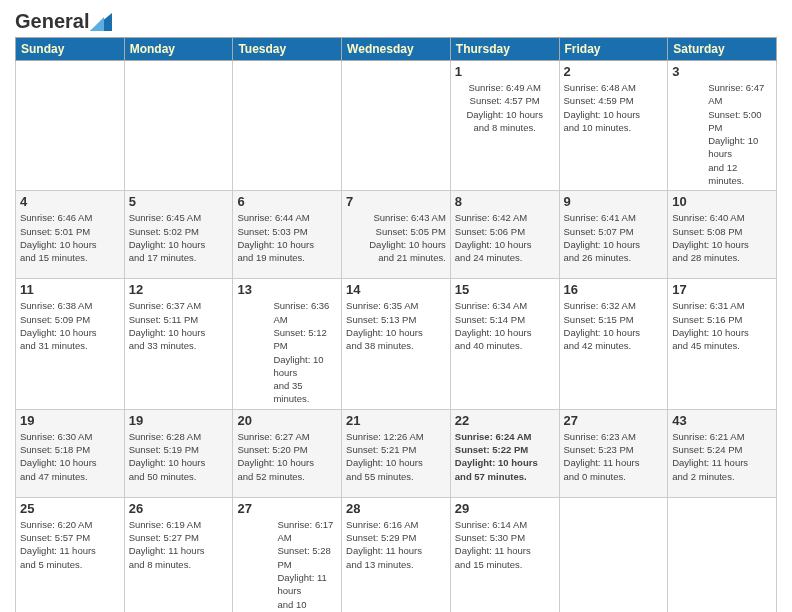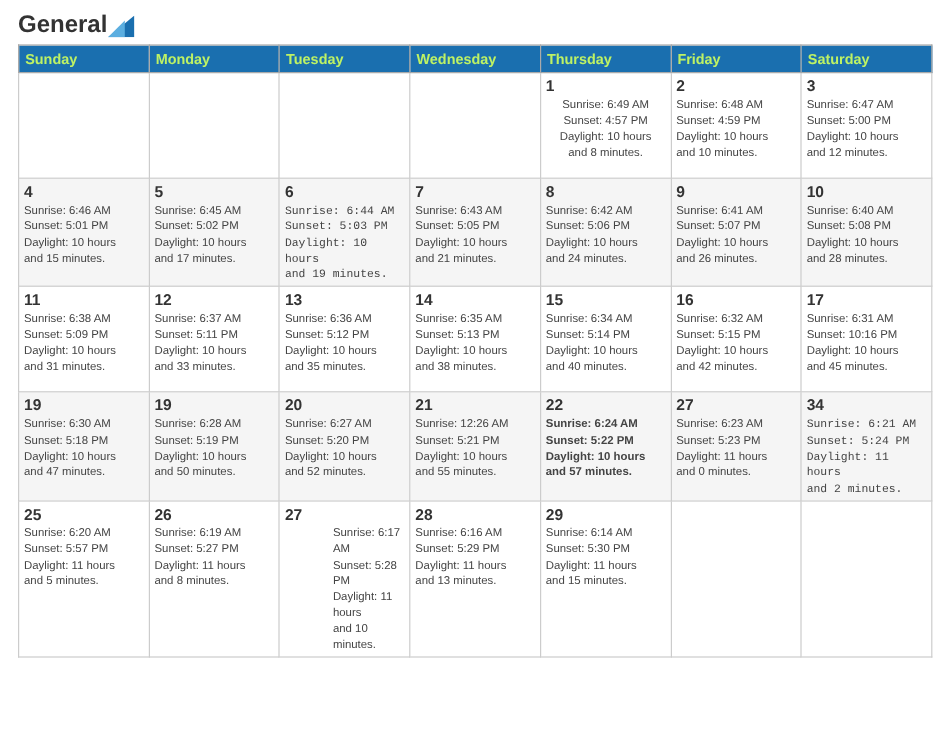--- a/index.html
+++ b/index.html
@@ -38,21 +38,21 @@
       font-size: 14px;
       color: #555;
     }
     .calendar {
       width: 100%;
       border-collapse: collapse;
       table-layout: fixed;
     }
     .calendar th {
       background-color: #1a6faf;
-      color: #bef264;
+      color: #fef9c3;
       text-align: left;
       padding: 4px 5px;
       font-size: 12px;
       border: 1px solid #aaa;
     }
     .calendar td {
       border: 1px solid #ccc;
       vertical-align: top;
       padding: 3px 4px;
       font-size: 10px;
@@ -132,21 +132,21 @@
           </td>
           <td>
             <div class="day-number">2</div>
             <div class="day-info" style="white-space: pre-line;">Sunrise: 6:48 AM
 Sunset: 4:59 PM
 Daylight: 10 hours
 and 10 minutes.</div>
           </td>
           <td>
             <div class="day-number">3</div>
-            <div class="day-info" style="white-space: pre-line;">Sunrise: 6:47 AM
+            <div class="day-info" style="white-space: pre-line; margin-left: 36px;">Sunrise: 6:47 AM
 Sunset: 5:00 PM
 Daylight: 10 hours
 and 12 minutes.</div>
           </td>
         </tr>
         <tr>
           <td>
             <div class="day-number">4</div>
             <div class="day-info" style="white-space: pre-line;">Sunrise: 6:46 AM
 Sunset: 5:01 PM
@@ -155,28 +155,28 @@
           </td>
           <td>
             <div class="day-number">5</div>
             <div class="day-info" style="white-space: pre-line;">Sunrise: 6:45 AM
 Sunset: 5:02 PM
 Daylight: 10 hours
 and 17 minutes.</div>
           </td>
           <td>
             <div class="day-number">6</div>
-            <div class="day-info" style="white-space: pre-line; font-family: Liberation Mono, monospace;">Sunrise: 6:44 AM
+            <div class="day-info" style="white-space: pre-line;">Sunrise: 6:44 AM
 Sunset: 5:03 PM
 Daylight: 10 hours
 and 19 minutes.</div>
           </td>
           <td>
             <div class="day-number">7</div>
-            <div class="day-info" style="white-space: pre-line;">Sunrise: 6:43 AM
+            <div class="day-info" style="white-space: pre-line; text-align: right;">Sunrise: 6:43 AM
 Sunset: 5:05 PM
 Daylight: 10 hours
 and 21 minutes.</div>
           </td>
           <td>
             <div class="day-number">8</div>
             <div class="day-info" style="white-space: pre-line;">Sunrise: 6:42 AM
 Sunset: 5:06 PM
 Daylight: 10 hours
 and 24 minutes.</div>
@@ -206,21 +206,21 @@
           </td>
           <td>
             <div class="day-number">12</div>
             <div class="day-info" style="white-space: pre-line;">Sunrise: 6:37 AM
 Sunset: 5:11 PM
 Daylight: 10 hours
 and 33 minutes.</div>
           </td>
           <td>
             <div class="day-number">13</div>
-            <div class="day-info" style="white-space: pre-line;">Sunrise: 6:36 AM
+            <div class="day-info" style="white-space: pre-line; margin-left: 36px;">Sunrise: 6:36 AM
 Sunset: 5:12 PM
 Daylight: 10 hours
 and 35 minutes.</div>
           </td>
           <td>
             <div class="day-number">14</div>
             <div class="day-info" style="white-space: pre-line;">Sunrise: 6:35 AM
 Sunset: 5:13 PM
 Daylight: 10 hours
 and 38 minutes.</div>
@@ -235,21 +235,21 @@
           <td>
             <div class="day-number">16</div>
             <div class="day-info" style="white-space: pre-line;">Sunrise: 6:32 AM
 Sunset: 5:15 PM
 Daylight: 10 hours
 and 42 minutes.</div>
           </td>
           <td>
             <div class="day-number">17</div>
             <div class="day-info" style="white-space: pre-line;">Sunrise: 6:31 AM
-Sunset: 10:16 PM
+Sunset: 5:16 PM
 Daylight: 10 hours
 and 45 minutes.</div>
           </td>
         </tr>
         <tr>
           <td>
             <div class="day-number">19</div>
             <div class="day-info" style="white-space: pre-line;">Sunrise: 6:30 AM
 Sunset: 5:18 PM
 Daylight: 10 hours
@@ -284,22 +284,22 @@
 and 57 minutes.</div>
           </td>
           <td>
             <div class="day-number">27</div>
             <div class="day-info" style="white-space: pre-line;">Sunrise: 6:23 AM
 Sunset: 5:23 PM
 Daylight: 11 hours
 and 0 minutes.</div>
           </td>
           <td>
-            <div class="day-number">34</div>
-            <div class="day-info" style="white-space: pre-line; font-family: Liberation Mono, monospace;">Sunrise: 6:21 AM
+            <div class="day-number">43</div>
+            <div class="day-info" style="white-space: pre-line;">Sunrise: 6:21 AM
 Sunset: 5:24 PM
 Daylight: 11 hours
 and 2 minutes.</div>
           </td>
         </tr>
         <tr>
           <td>
             <div class="day-number">25</div>
             <div class="day-info" style="white-space: pre-line;">Sunrise: 6:20 AM
 Sunset: 5:57 PM

